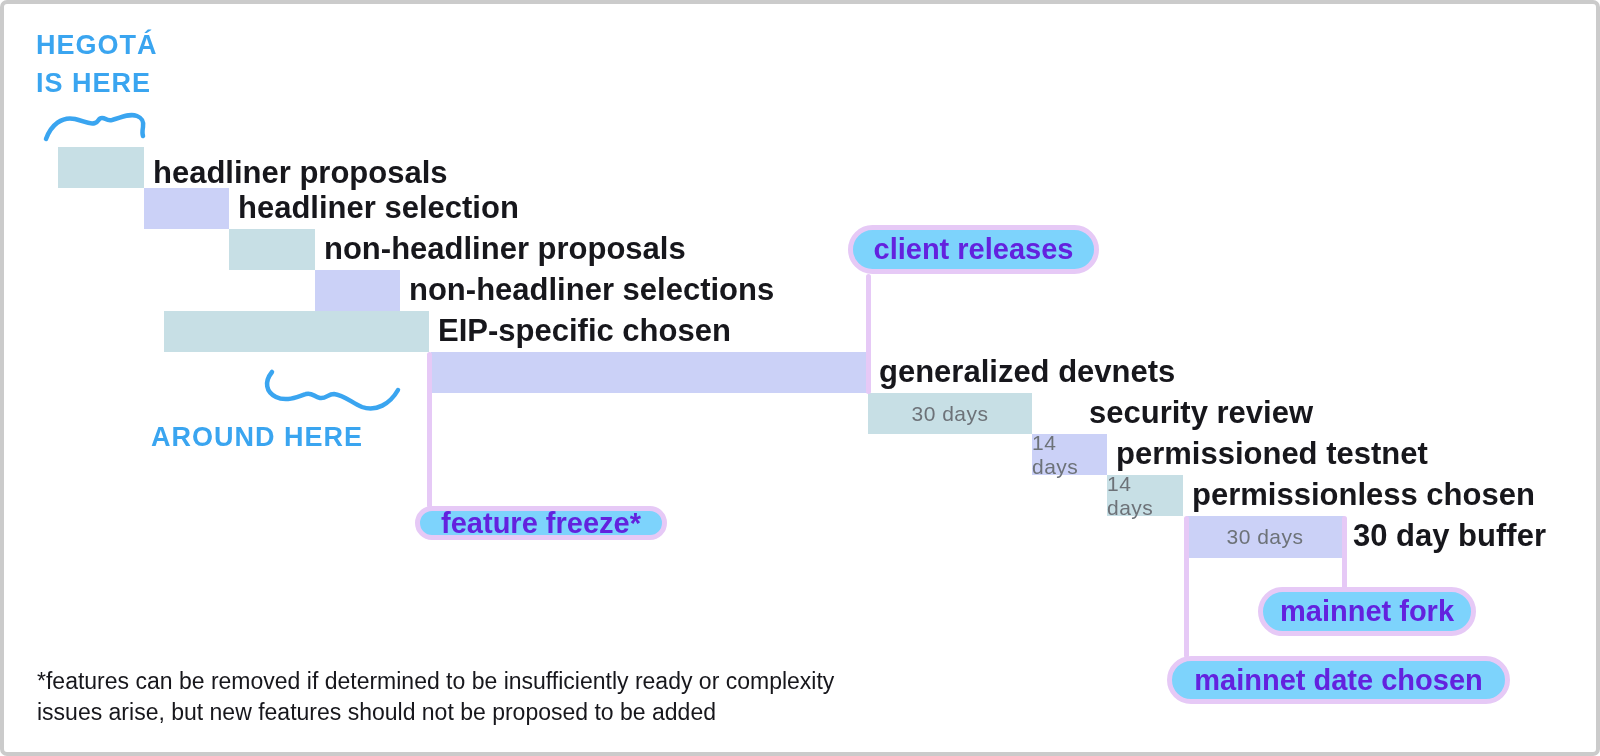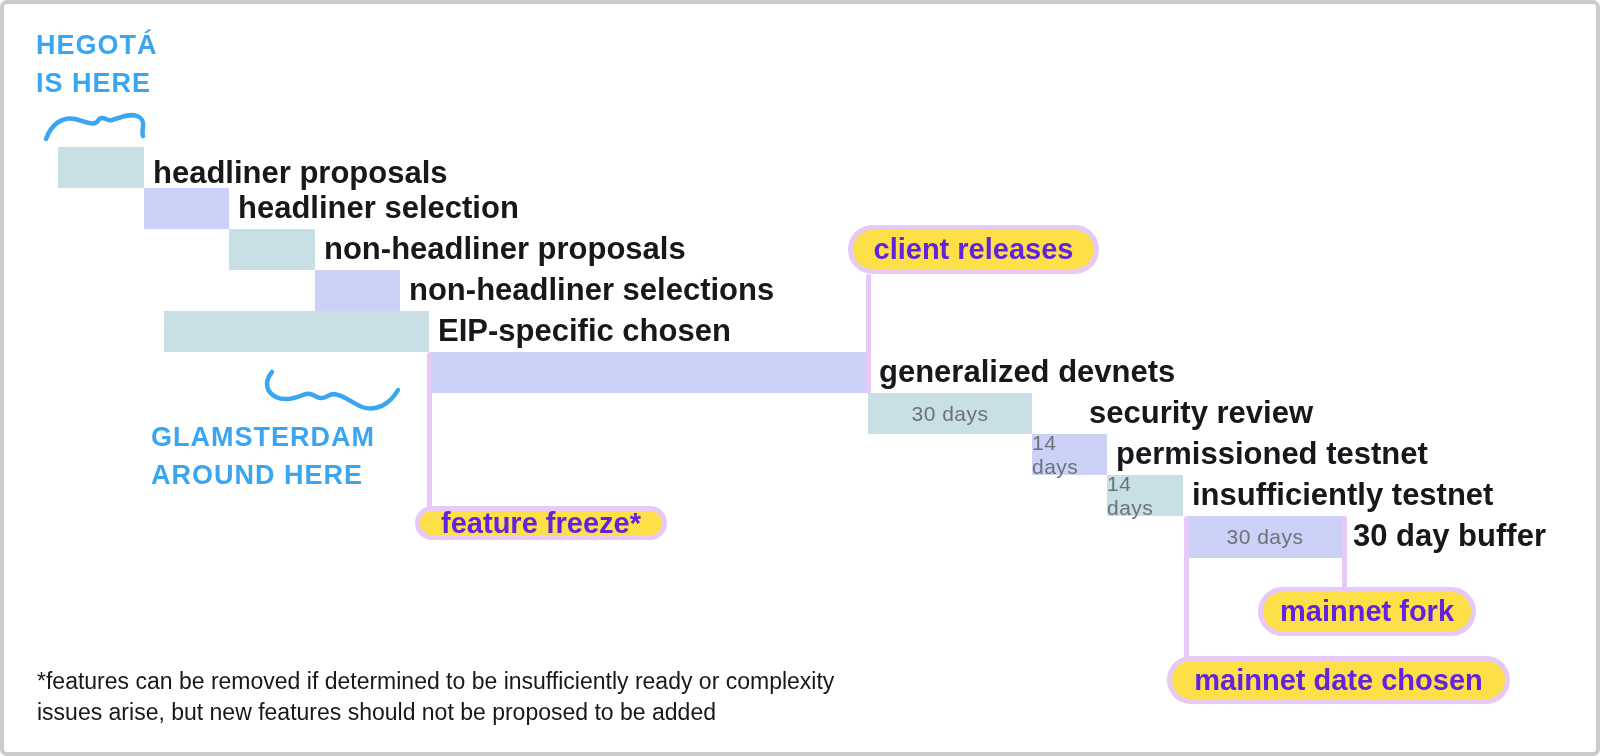--- a/index.html
+++ b/index.html
@@ -9,21 +9,21 @@
   }
   .frame{position:absolute;inset:0;border:4px solid var(--frame,#cbcbcb);border-radius:7px;pointer-events:none;z-index:10;}
   .bar{position:absolute;z-index:1;display:flex;align-items:center;justify-content:center;}
   .bar .duration{font-size:21px;color:var(--graytext,#6d7278);letter-spacing:.5px;}
   .bar-label{
     position:absolute;z-index:2;font-weight:700;font-size:31px;color:var(--blacktext,#17171c);
     white-space:nowrap;transform:translateY(-52%);
   }
   .connector{position:absolute;width:5px;z-index:2;background:var(--pink,#e6c9f6);border-radius:3px;}
   .bubble{
-    position:absolute;z-index:3;background:#fde047;border:5px solid var(--pink,#e6c9f6);
+    position:absolute;z-index:3;background:#7dd3fc;border:5px solid var(--pink,#e6c9f6);
     border-radius:30px;display:flex;align-items:center;justify-content:center;box-sizing:border-box;
     font-weight:700;font-size:29px;color:var(--purple,#6322de);white-space:nowrap;
   }
   .marker{position:absolute;z-index:2;color:var(--blue,#3aa5f0);font-weight:700;font-size:27px;line-height:38px;letter-spacing:1px;}
   .squiggle{position:absolute;z-index:2;}
   .footnote{position:absolute;left:37px;top:666px;z-index:2;font-size:23px;line-height:31px;color:var(--blacktext,#17171c);}
 </style>
 </head>
 <body>
 
@@ -33,21 +33,20 @@
   <div class="marker" style="left:36px;top:26px;">
     <div>HEGOTÁ</div>
     <div>IS HERE</div>
   </div>
 
   <svg class="squiggle" style="left:42px;top:108px;" width="108" height="36" viewBox="0 0 108 36">
     <path d="M 4 31 C 9 17 20 8 33 11 C 42 13 47 17 53 15 C 57 14 56 10 60 10 C 64 10 64 13 70 12 C 79 10 87 5 95 8 C 100 10 102 13 101 19 C 100.5 22 100 25 101 28" fill="none" stroke="#3aa5f0" stroke-width="4.5" stroke-linecap="round"></path>
   </svg>
 
   <div class="marker" style="left:151px;top:418px;">
-    <div>GLAMSTERDAM</div>
     <div>AROUND HERE</div>
   </div>
 
   <svg class="squiggle" style="left:262px;top:368px;" width="146" height="46" viewBox="0 0 146 46">
     <path d="M 10 4 C 2 14 4 24 14 29 C 24 34 36 29 44 26 C 50 24 52 29 58 30 C 64 31 66 26 72 26 C 82 27 90 35 100 39 C 114 44 128 36 136 22" fill="none" stroke="#3aa5f0" stroke-width="4.5" stroke-linecap="round"></path>
   </svg>
 
   <div id="diagram">
       <div class="bar" style="left: 58px; top: 147px; width: 86px; height: 41px; background: rgb(199, 223, 229);"></div>
       <div class="bar-label" style="left: 153px; top: 174px;">headliner proposals</div>
@@ -65,21 +64,21 @@
         <span class="duration">30 days</span>
       </div>
       <div class="bar-label" style="left: 1041px; top: 413.5px; margin-left: 48px;">security review</div>
       <div class="bar" style="left: 1032px; top: 434px; width: 75px; height: 41px; background: rgb(203, 209, 247);">
         <span class="duration">14 days</span>
       </div>
       <div class="bar-label" style="left: 1116px; top: 454.5px;">permissioned testnet</div>
       <div class="bar" style="left: 1107px; top: 475px; width: 76px; height: 41px; background: rgb(199, 223, 229);">
         <span class="duration">14 days</span>
       </div>
-      <div class="bar-label" style="left: 1192px; top: 495.5px;">insufficiently testnet</div>
+      <div class="bar-label" style="left: 1192px; top: 495.5px;">permissionless chosen</div>
       <div class="bar" style="left: 1186px; top: 516px; width: 158px; height: 42px; background: rgb(203, 209, 247);">
         <span class="duration">30 days</span>
       </div>
       <div class="bar-label" style="left: 1353px; top: 537px;">30 day buffer</div>
       <div class="connector" style="left: 865.5px; top: 274px; height: 120px;"></div>
       <div class="bubble" style="left: 848px; top: 225px; width: 251px; height: 49px;">client releases</div>
       <div class="connector" style="left: 426.5px; top: 352px; height: 156px;"></div>
       <div class="bubble" style="left: 415px; top: 506px; width: 252px; height: 34px;">feature freeze*</div>
       <div class="connector" style="left: 1341.5px; top: 516px; height: 73px;"></div>
       <div class="bubble" style="left: 1258px; top: 587px; width: 218px; height: 49px;">mainnet fork</div>

